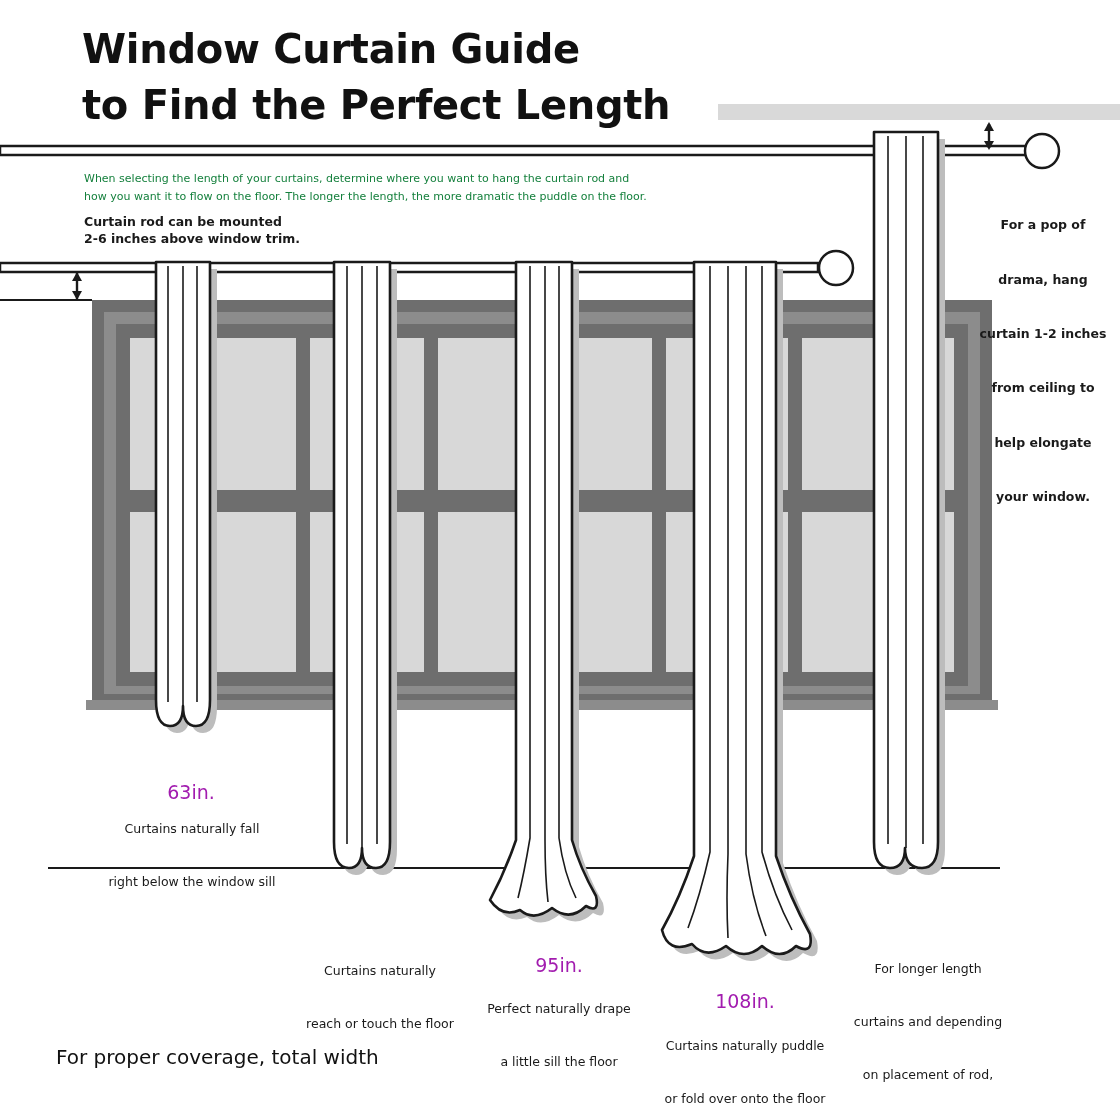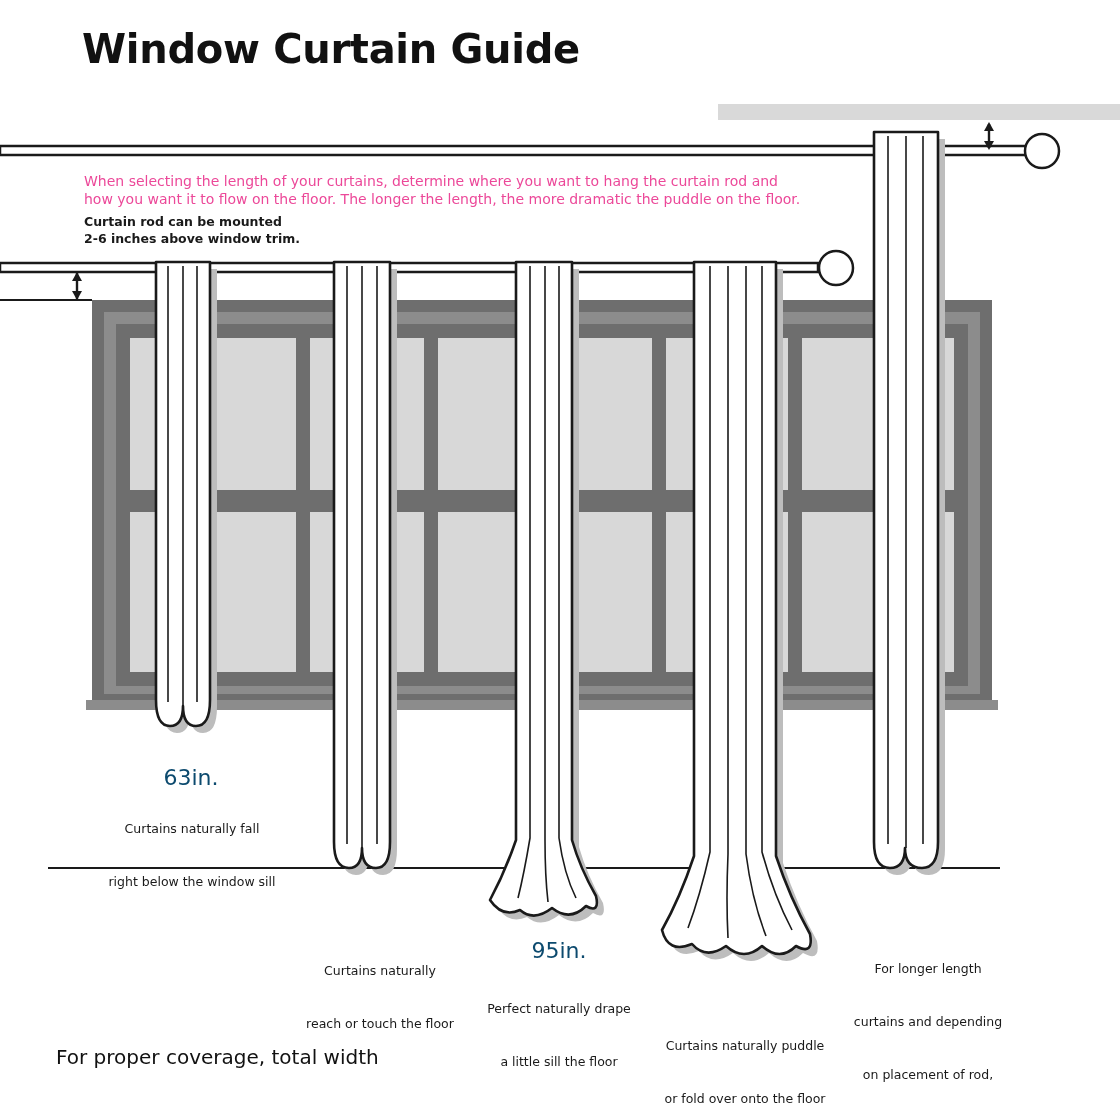--- a/index.html
+++ b/index.html
@@ -30,39 +30,40 @@
     white-space: pre;
     line-height: 1.18;
   }
   .title {
     font-size: 40px;
     font-weight: 700;
     letter-spacing: -0.3px;
     color: #111;
   }
   .intro {
-    font-size: 14px;
-    color: #ec4899;
+    font-size: 11px;
+    color: #15803d;
     line-height: 1.45;
   }
   .bold-note {
     font-size: 12.5px;
     font-weight: bold;
     line-height: 1.42;
   }
   .side-note {
     font-size: 12.5px;
     font-weight: bold;
     line-height: 1.45;
     text-align: center;
   }
   .len-label {
-    font-size: 22px;
+    font-size: 19px;
     text-align: center;
-    color: #0c4a6e;
+    color: #a21caf;
+    margin-top: 16px;
   }
   .len-desc {
     font-size: 12.5px;
     text-align: center;
     line-height: 1.42;
     color: #1a1a1a;
   }
   .footer {
     font-size: 20px;
     line-height: 1.5;
@@ -208,45 +209,55 @@
         <path d="M874,132 L874,842 Q874,868 890,868 Q905,868 905,848 Q905,868 922,868 Q938,868 938,842 L938,132 Z" fill="#ffffff" stroke="#1a1a1a" stroke-width="2.6" stroke-linejoin="round"></path>
         <path d="M888,136 L888,844" fill="none" stroke="#1a1a1a" stroke-width="1.6"></path>
         <path d="M906,136 L906,848" fill="none" stroke="#1a1a1a" stroke-width="1.6"></path>
         <path d="M923,136 L923,844" fill="none" stroke="#1a1a1a" stroke-width="1.6"></path>
       </g>
 
     </g>
   </svg>
 
   <div class="txt title" style="left:82px; top:26px;">Window Curtain Guide</div>
+  <div class="txt title" style="left:82px; top:82px;">to Find the Perfect Length</div>
 
   <div class="txt intro" style="left:84px; top:171px;">When selecting the length of your curtains, determine where you want to hang the curtain rod and</div>
   <div class="txt intro" style="left:84px; top:189px;">how you want it to flow on the floor. The longer the length, the more dramatic the puddle on the floor.</div>
 
   <div class="txt bold-note" style="left:84px; top:213px;">Curtain rod can be mounted</div>
   <div class="txt bold-note" style="left:84px; top:230px;">2-6 inches above window trim.</div>
 
+  <div class="txt side-note" style="left:978px; top:180px; width:130px;">
+    <div>For a pop of</div>
+    <div>drama, hang</div>
+    <div>curtain 1-2 inches</div>
+    <div>from ceiling to</div>
+    <div>help elongate</div>
+    <div>your window.</div>
+  </div>
 
   <div class="txt len-label" style="left:96px; top:765px; width:190px;">63in.</div>
   <div class="txt len-desc" style="left:86px; top:784px; width:212px;">
     <div>Curtains naturally fall</div>
     <div>right below the window sill</div>
   </div>
 
   <div class="txt len-desc" style="left:275px; top:926px; width:210px;">
     <div>Curtains naturally</div>
     <div>reach or touch the floor</div>
   </div>
 
   <div class="txt len-label" style="left:464px; top:938px; width:190px;">95in.</div>
   <div class="txt len-desc" style="left:456px; top:964px; width:206px;">
     <div>Perfect naturally drape</div>
     <div>a little sill the floor</div>
   </div>
 
+  <div class="txt len-label" style="left:650px; top:974px; width:190px;">108in.</div>
   <div class="txt len-desc" style="left:640px; top:1001px; width:210px;">
     <div>Curtains naturally puddle</div>
     <div>or fold over onto the floor</div>
   </div>
 
   <div class="txt len-desc" style="left:828px; top:924px; width:200px;">
     <div>For longer length</div>
     <div>curtains and depending</div>
     <div>on placement of rod,</div>
     <div>curtains can touch</div>

